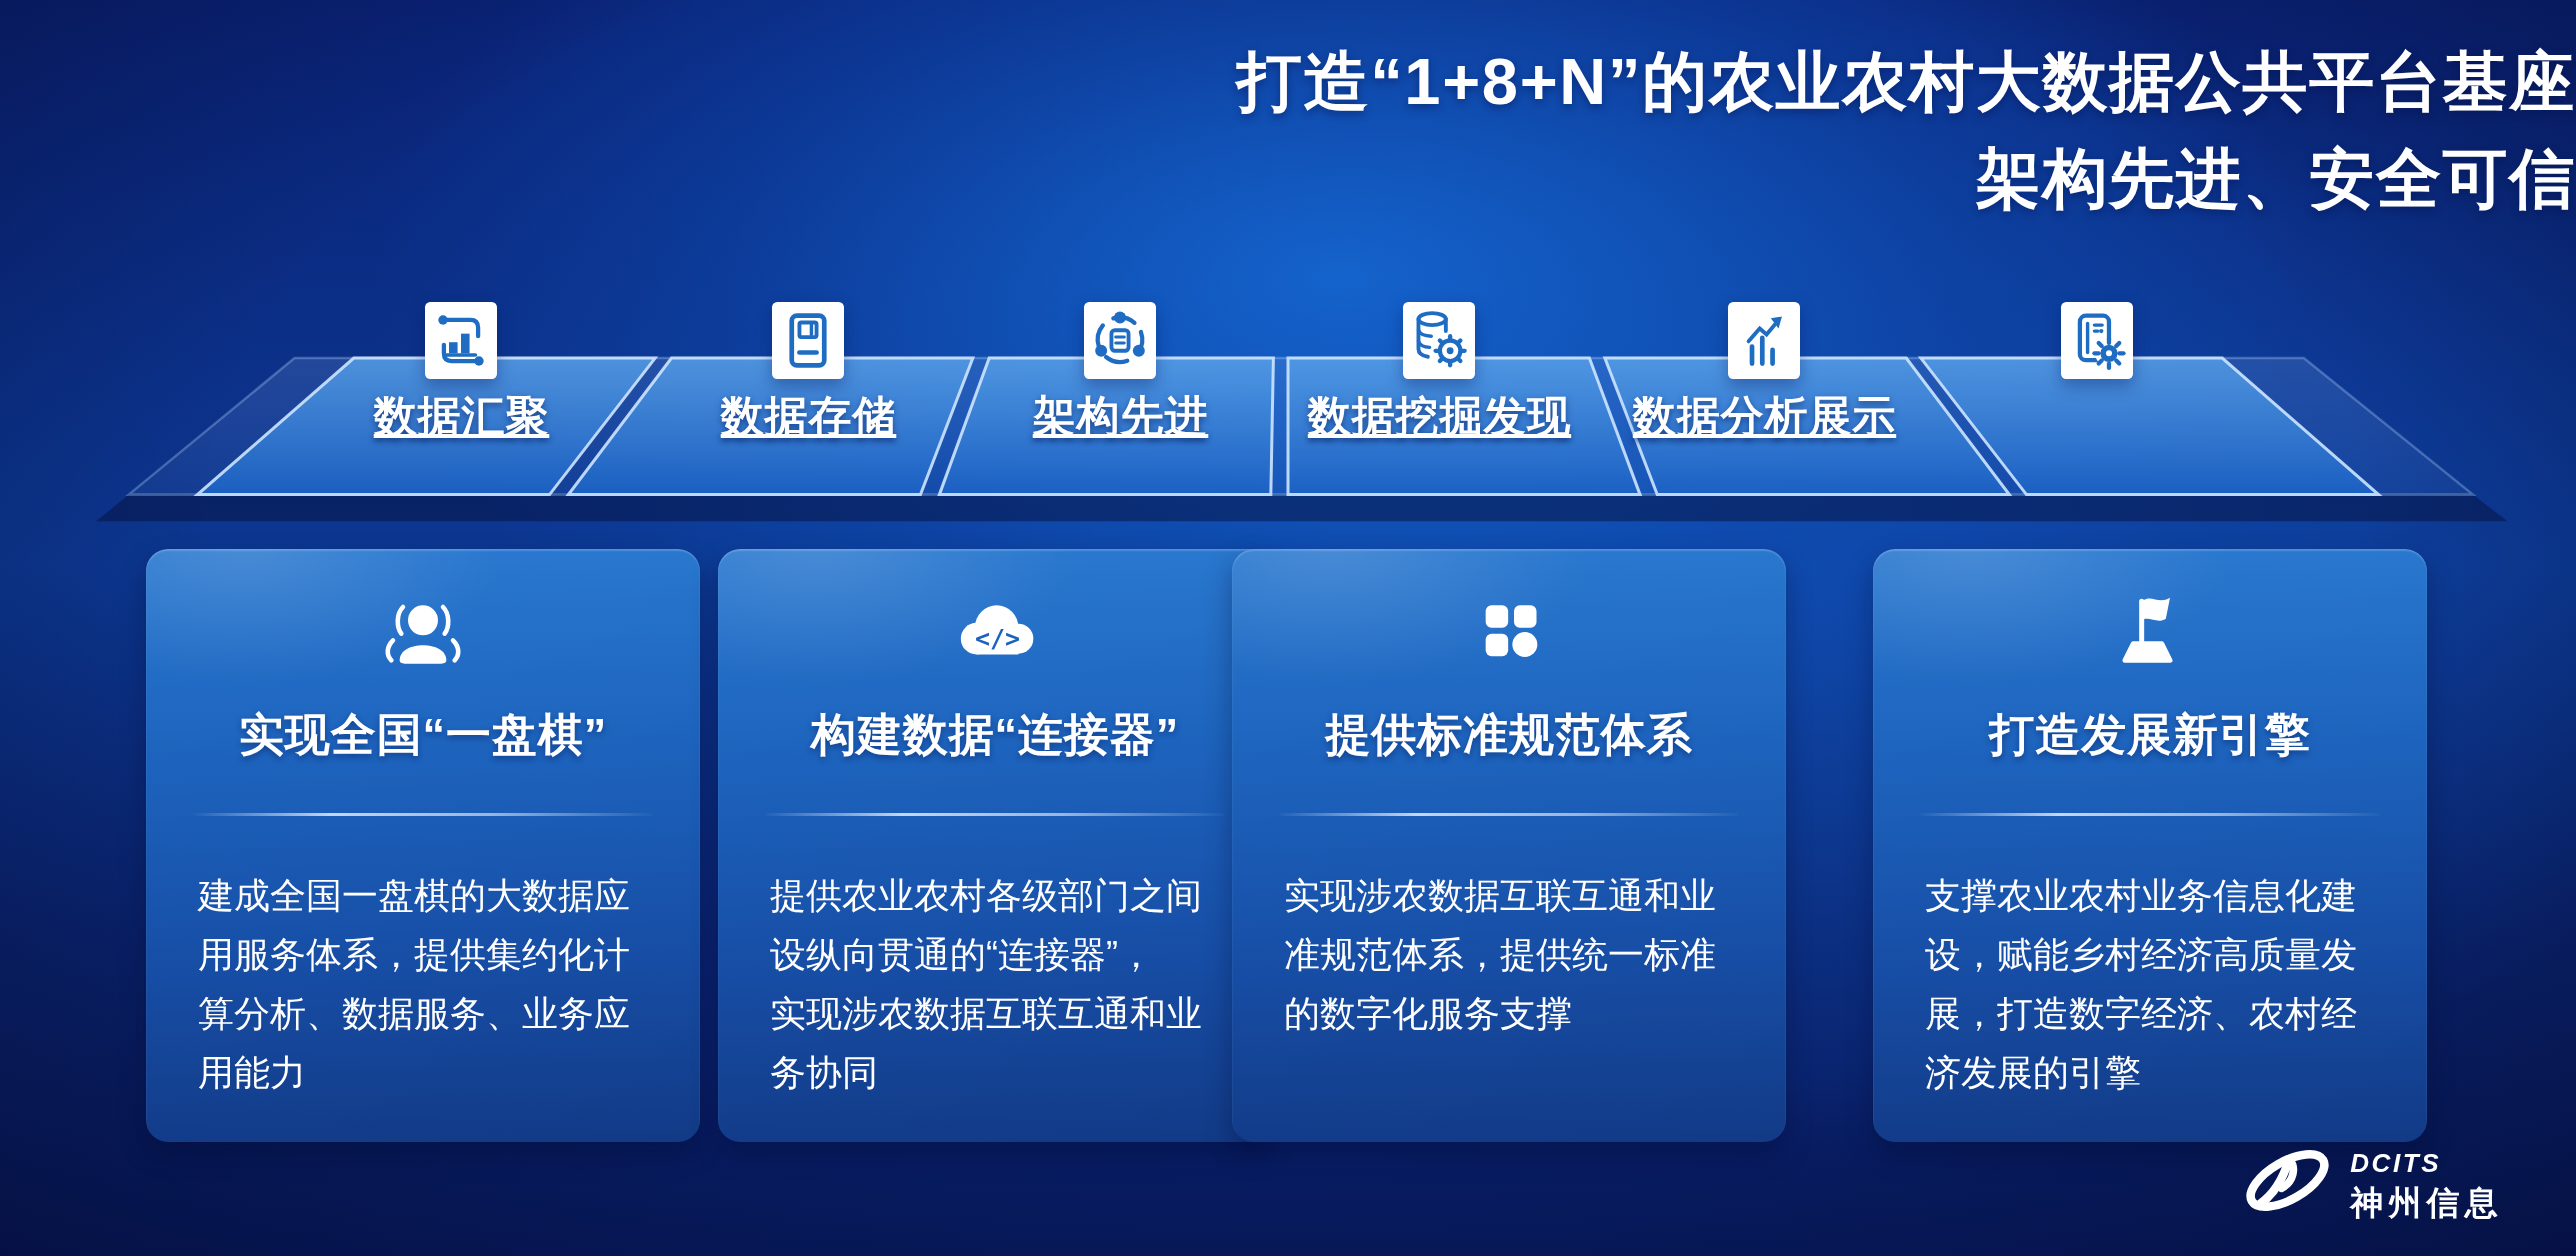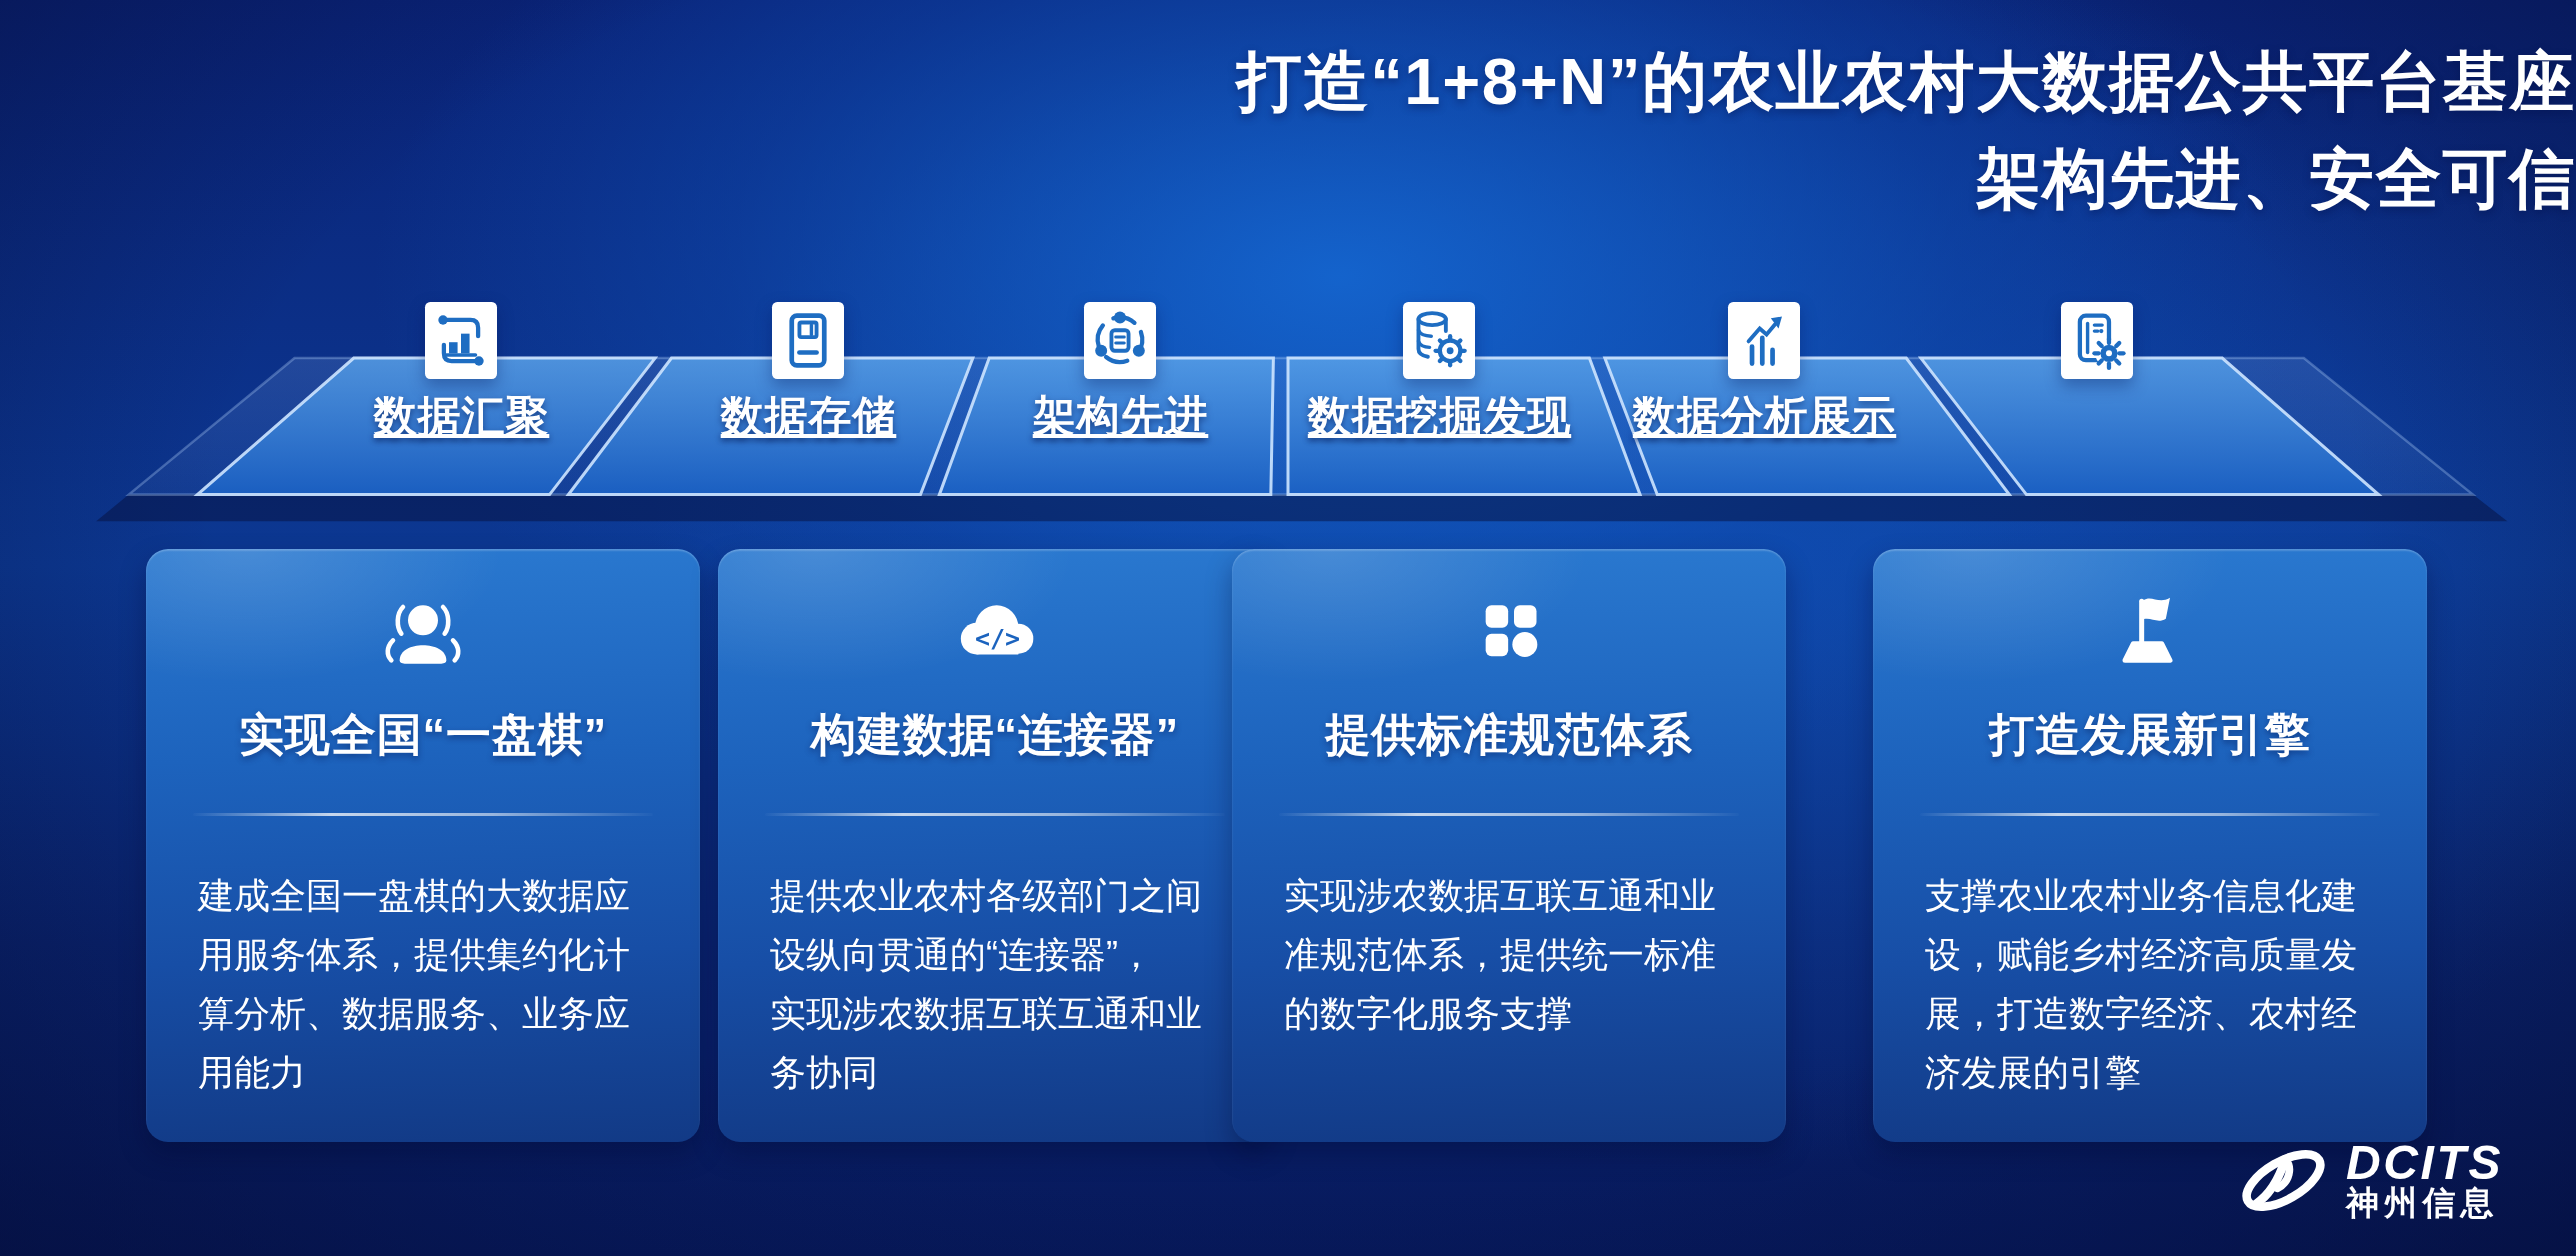--- a/index.html
+++ b/index.html
@@ -38,21 +38,21 @@
   .card-title{margin-top:18px;text-align:center;font-size:45px;font-weight:bold;
               letter-spacing:0.9px;text-shadow:0 2.6px 6.9px rgba(0,20,80,0.45);}
   .card-divider{margin:48px auto 0;width:calc(100% - 94px);height:2.6px;border-radius:1.7px;
         background:linear-gradient(90deg, rgba(255,255,255,0.02) 0%, rgba(255,255,255,0.75) 30%,
                    rgba(255,255,255,0.55) 65%, rgba(255,255,255,0.02) 100%);}
   .card-body{margin:50px 48px 0 52px;font-size:36px;line-height:59px;white-space:pre-line;
              color:#ffffff;}
   
   .logo{position:absolute;right:73px;bottom:36px;display:flex;align-items:center;gap:12px;}
   .logo-text{display:flex;flex-direction:column;align-items:flex-start;}
-  .logo-abbr{font-size:48px;font-weight:900;font-style:italic;letter-spacing:2.6px;line-height:38px;}
+  .logo-abbr{font-size:26px;font-weight:900;font-style:italic;letter-spacing:2.6px;line-height:38px;}
   .logo-cn{font-size:33px;font-weight:bold;letter-spacing:5.2px;margin-top:7px;line-height:27.5px;}
 </style>
 </head>
 <body>
 
 <div class="stage">
 
   <div class="title-block">
     <div class="title-line">打造“1+8+N”的农业农村大数据公共平台基座</div>
     <div class="title-line second">架构先进、安全可信</div>

